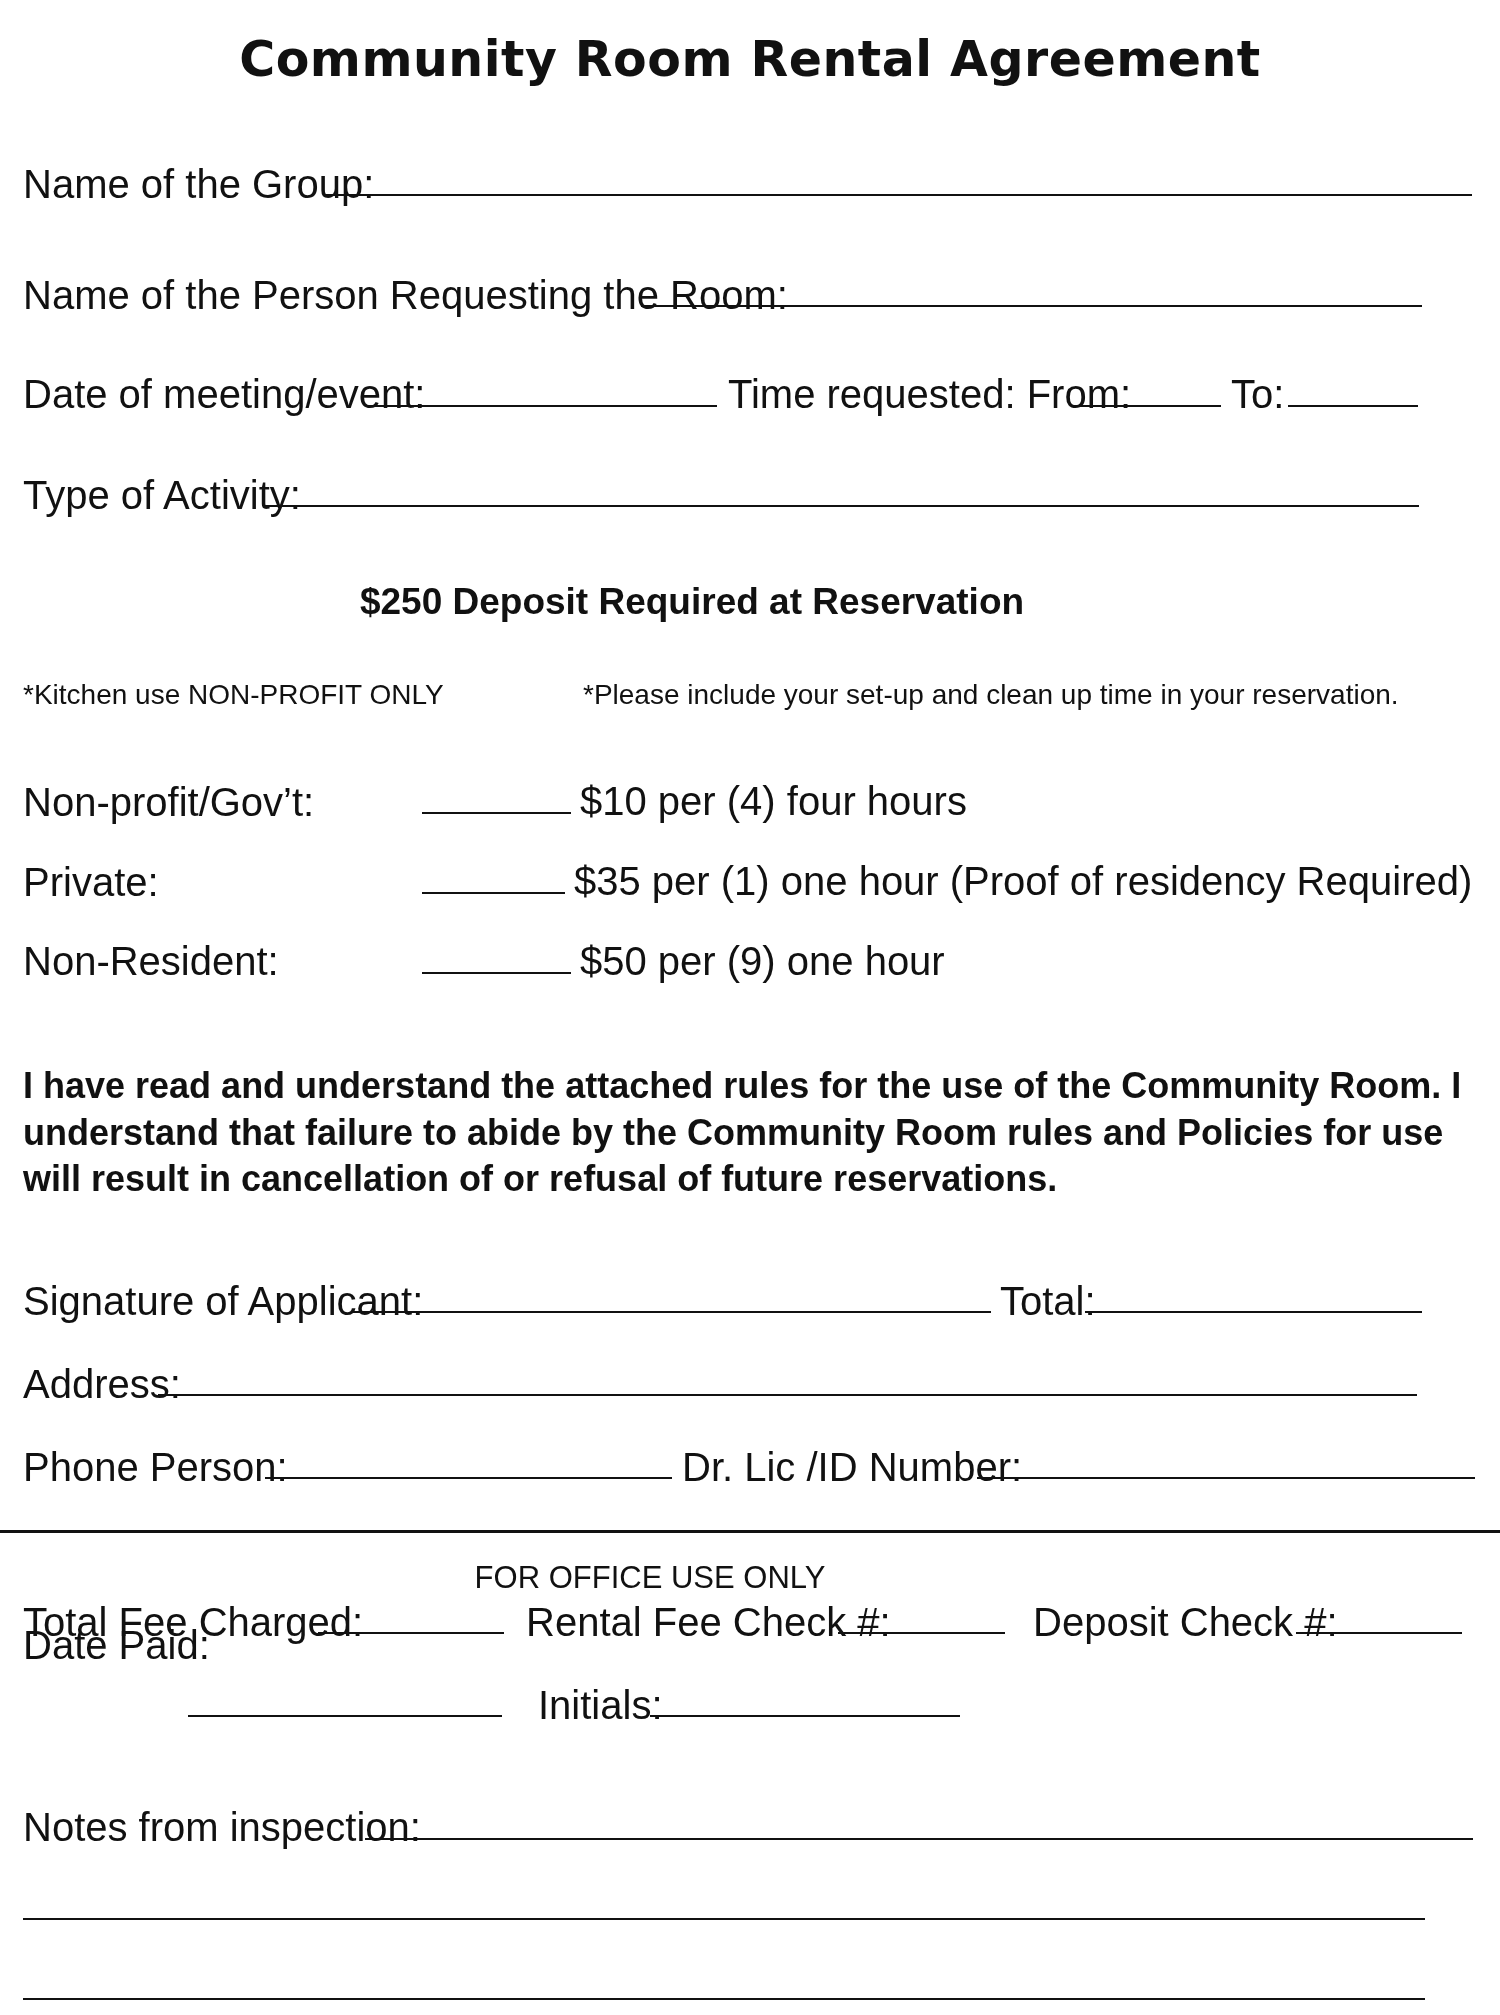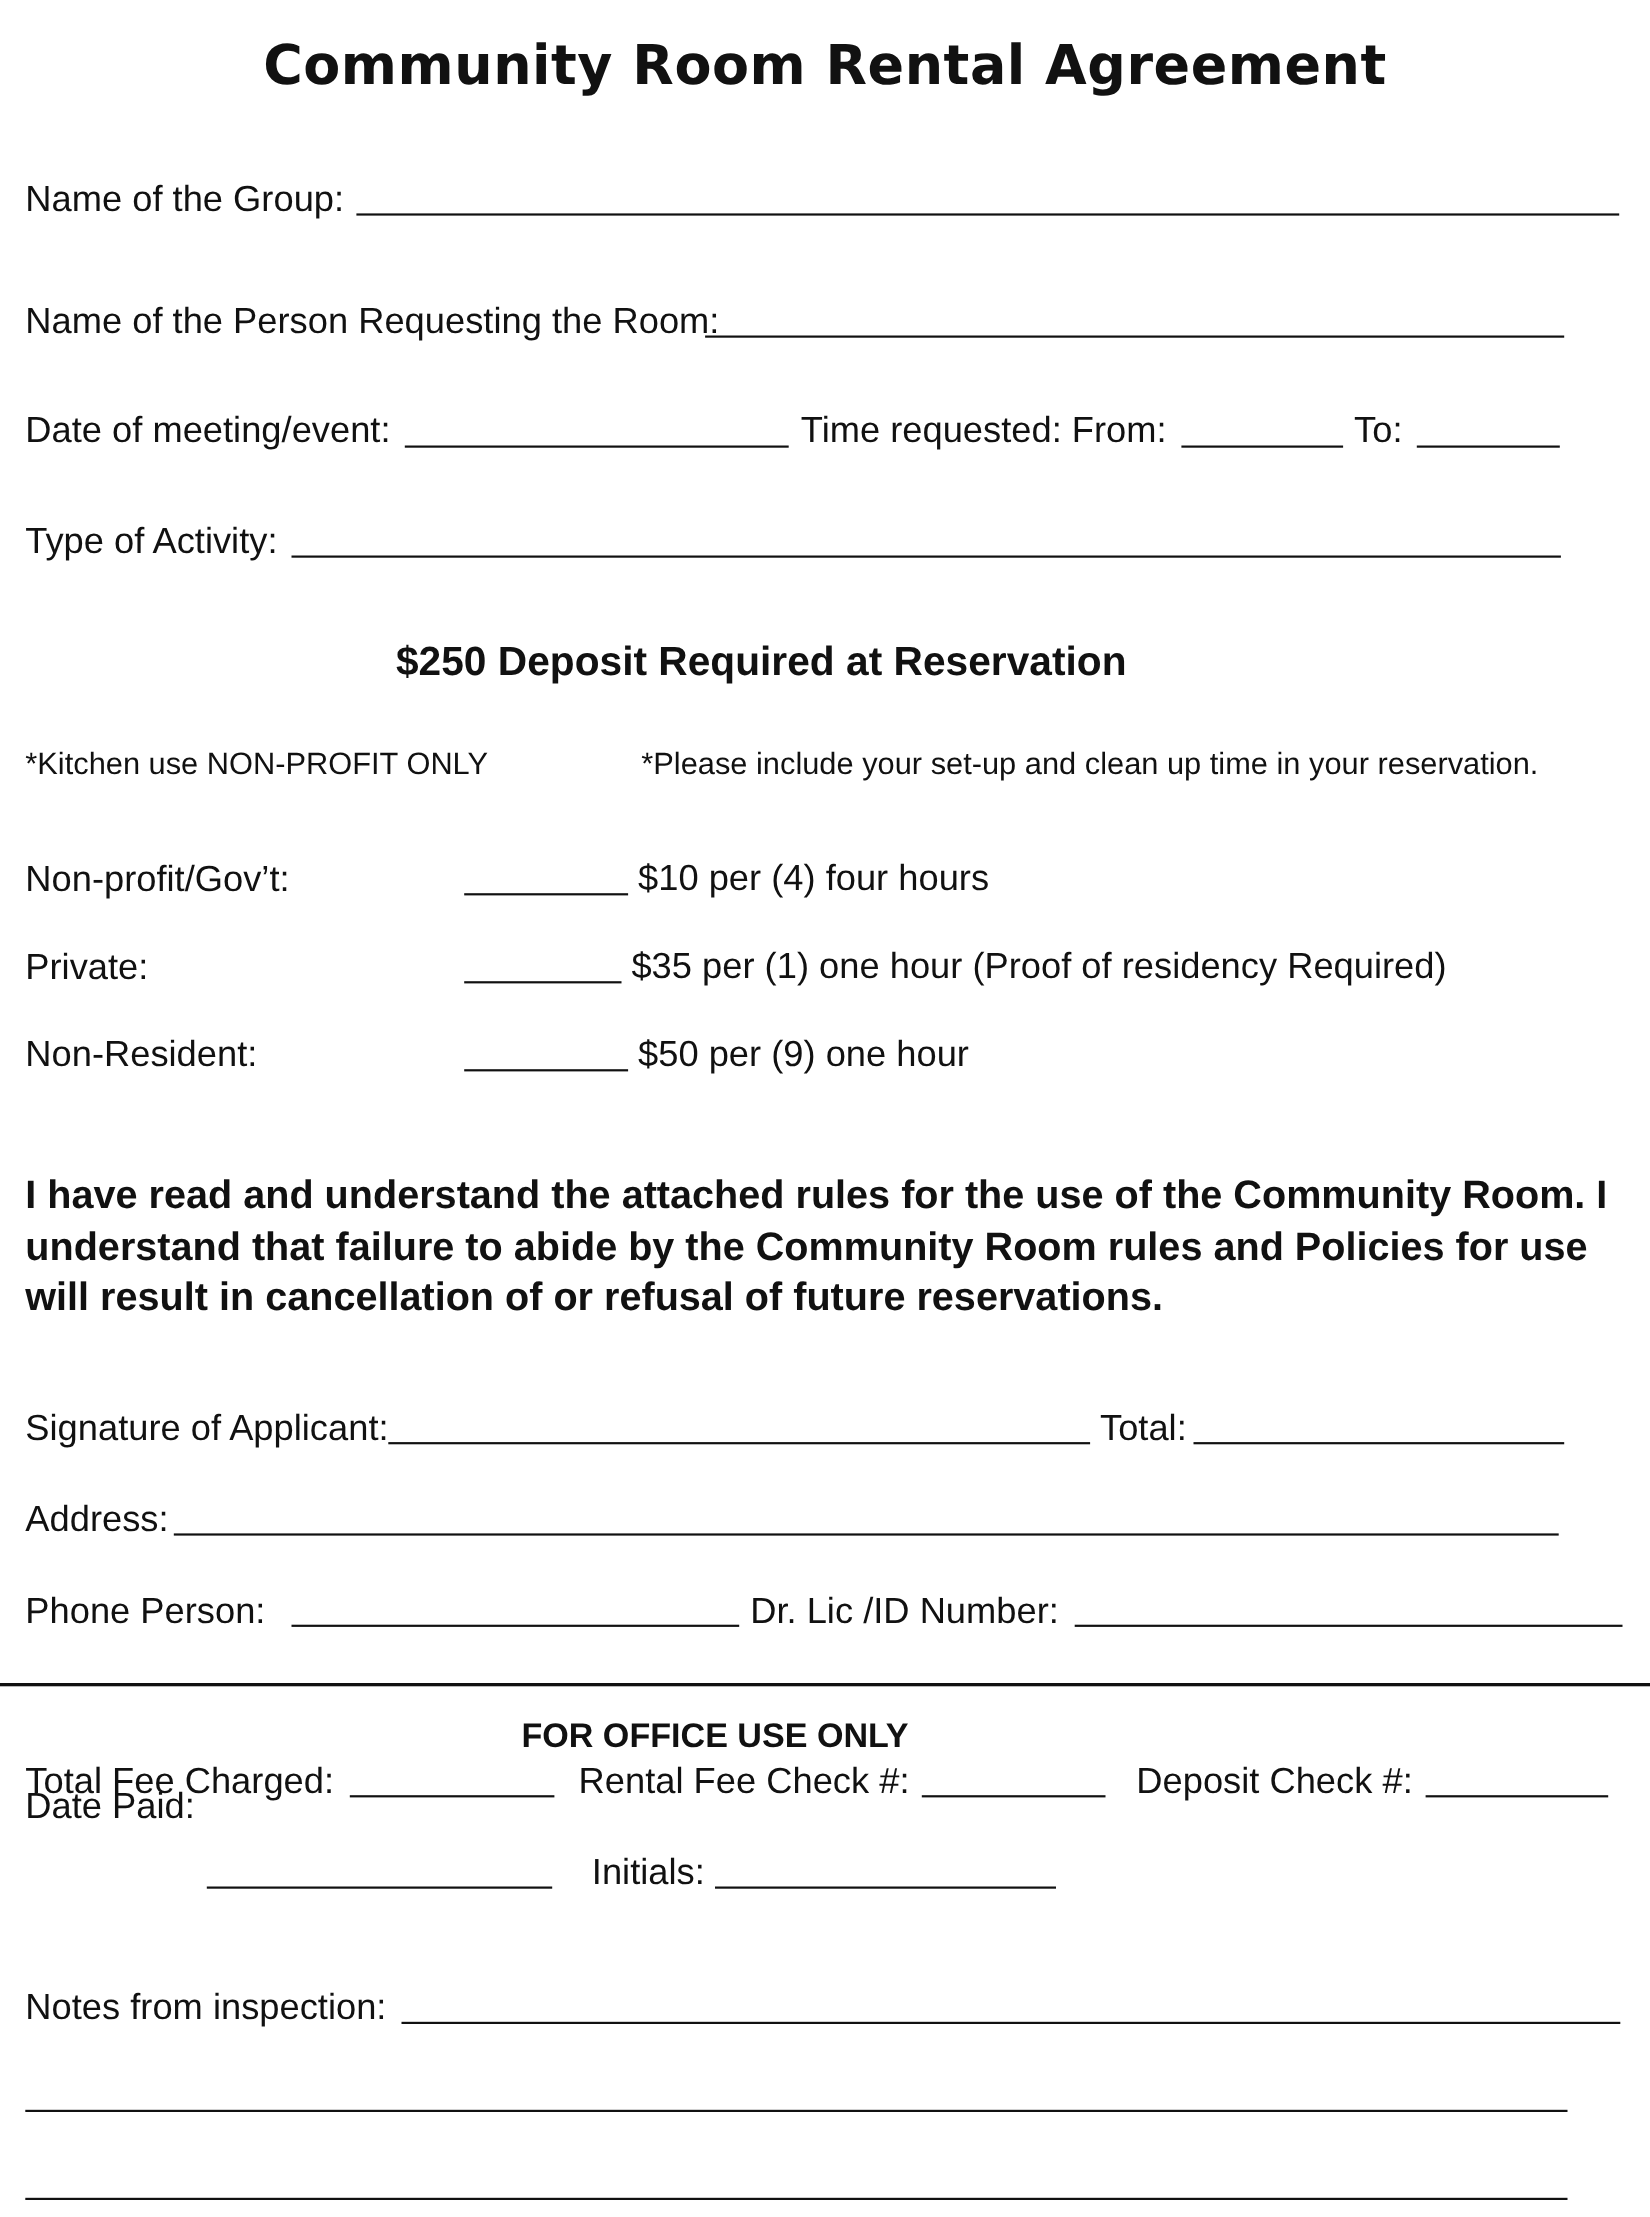--- a/index.html
+++ b/index.html
@@ -1,27 +1,27 @@
 <!DOCTYPE html>
 <html><head>
 <meta charset="utf-8">
 <style>
   html, body { margin:0; padding:0; background:#fff; }
   body { width:1500px; height:2015px; position:relative; overflow:hidden;
          font-family:"Liberation Sans", sans-serif; color:#111; }
-  .t { position:absolute; white-space:nowrap; font-size:33px; line-height:1; }
+  .t { position:absolute; white-space:nowrap; font-size:40px; line-height:1; }
   .ln { position:absolute; height:0; border-top:2.5px solid #111; }
   .title { position:absolute; left:0; width:1500px; text-align:center; top:30px;
            font-size:50px; font-weight:bold; letter-spacing:0.5px;
            font-family:"DejaVu Sans", sans-serif; transform:scaleX(0.98); }
   .h2 { position:absolute; left:0; width:1384px; text-align:center; font-weight:bold; font-size:37px; }
   .para { position:absolute; left:23px; top:1063px; width:1460px; font-weight:bold; font-size:36px; line-height:46.5px; }
   .small { font-size:28px; }
   .hr { position:absolute; left:0; width:1500px; top:1530px; border-top:3px solid #111; }
-  .office { position:absolute; left:0; width:1300px; text-align:center; top:1560px; font-weight:bold; font-size:31px; }
+  .office { position:absolute; left:0; width:1300px; text-align:center; top:1560px; font-weight:normal; font-size:31px; }
 </style>
 </head>
 <body>
 
 <div class="title">Community Room Rental Agreement</div>
 
 <div class="t" style="left:23px;top:164px">Name of the Group:</div>
 <div class="ln" style="left:324px;width:1148px;top:194px"></div>
 
 <div class="t" style="left:23px;top:275px">Name of the Person Requesting the Room:</div>

